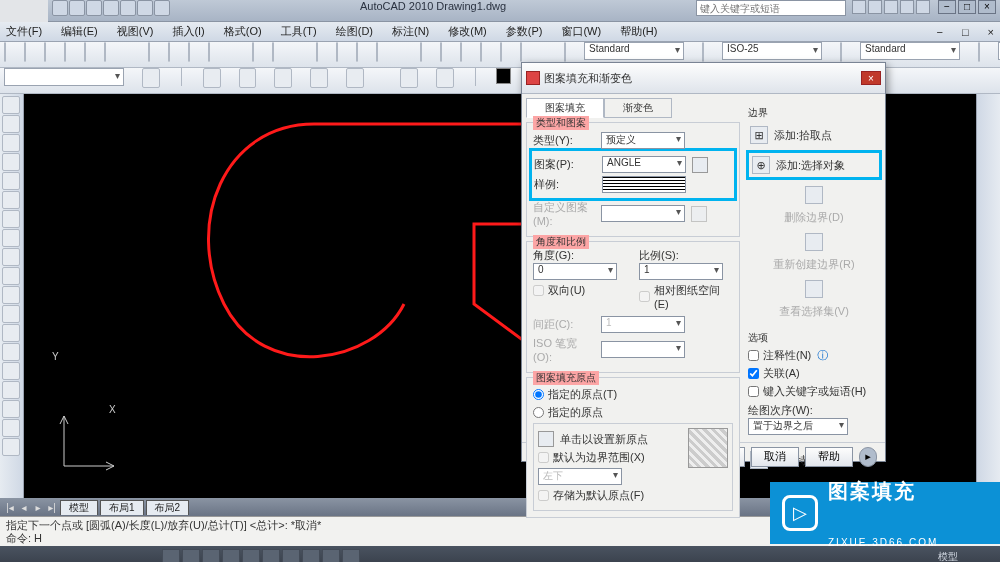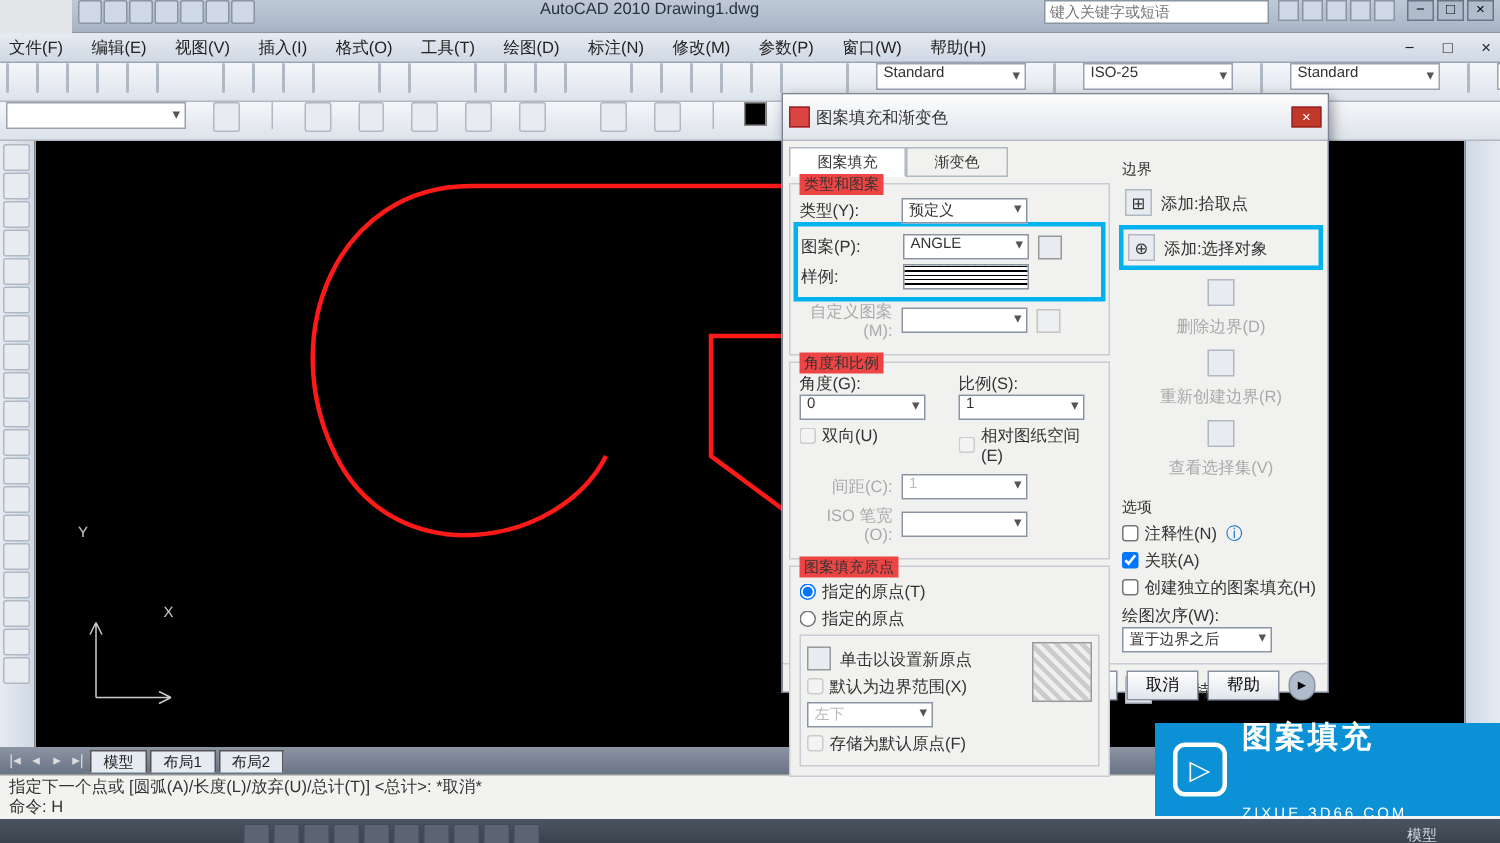--- a/index.html
+++ b/index.html
@@ -60,24 +60,24 @@
 .dialog { position: absolute; left: 521px; top: 62px; width: 365px; height: 400px; background: #f1f1ef; border: 1px solid #7a8494; box-shadow: 2px 3px 8px rgba(0,0,0,.4); font-size: 11px; color: #333; }
 .dialog .dtitle { height: 22px; background: linear-gradient(#fdfdfd,#dfe4eb); display: flex; align-items: center; padding: 15px 4px; border-bottom: 1px solid #b0b8c4; }
 .dialog .dtitle .x { margin-left: auto; background: #c0392b; color: #fff; width: 20px; height: 14px; text-align: center; line-height: 13px; font-size: 10px; border: 1px solid #922; }
 .dialog .body { display: flex; height: 348px; }
 .dialog .leftcol { width: 222px; padding: 4px; }
 .dialog .rightcol { width: 140px; padding: 6px 4px; }
 .tabs { display: flex; gap: 0; margin-bottom: 4px; }
 .tabs .dtab { padding: 2px 18px; background: #f1f1ef; border: 1px solid #b0b8c4; font-size: 10px; }
 .tabs .dtab.active { background: #fff; border-bottom-color: #fff; }
 .group { border: 1px solid #c8cdd5; padding: 6px; margin-bottom: 4px; background: #f1f1ef; position: relative; }
-.group > .gtitle { position: absolute; top: -7px; left: 6px; background: #ef4444; padding: 0 3px; font-size: 10px; }
+.group > .gtitle { position: absolute; top: -7px; left: 6px; background: #fca5a5; padding: 0 3px; font-size: 10px; }
 .row { display: flex; align-items: center; margin: 3px 0; gap: 6px; }
 .row label { width: 62px; color: #333; }
-.row label.disabled { color: #aaa; text-align: right; }
+.row label.disabled { color: #aaa; }
 .sel { height: 17px; background: #fff; border: 1px solid #8a94a3; font-size: 10px; padding: 0 14px 0 4px; width: 84px; position: relative; }
 .sel::after { content: "▾"; position: absolute; right: 3px; top: 0; color: #555; }
 .swatchbtn { width: 16px; height: 16px; background: #e8ecf1; border: 1px solid #999; }
 .patternbox { width: 84px; height: 17px; background: repeating-linear-gradient(0deg,#fff,#fff 2px,#000 2px,#000 3px), repeating-linear-gradient(90deg,transparent,transparent 5px,#000 5px,#000 6px); border: 1px solid #8a94a3; }
 .hl { outline: 3px solid #00b3ef; outline-offset: -1px; }
 .halfcol { display: flex; gap: 12px; }
 .halfcol .col { flex: 1; }
 .radio, .check { display: flex; align-items: center; gap: 4px; margin: 3px 0; }
 .radio input, .check input { width: 11px; height: 11px; }
 .subbox { border: 1px solid #c8cdd5; padding: 4px; margin-top: 3px; background: #f1f1ef; }
@@ -422,21 +422,21 @@
           <input type="checkbox" style="">
           <span>注释性(N)</span>
           <span style="color:#06c;margin-left:2px">ⓘ</span>
         </div>
       <div class="check">
           <input type="checkbox" checked="" style="">
           <span>关联(A)</span>
         </div>
       <div class="check">
           <input type="checkbox" style="">
-          <span>创建独立的图案填充(H)</span>
+          <span>键入关键字或短语(H)</span>
         </div>
       <div style="margin-top:4px">绘图次序(W):</div>
       <div class="sel">置于边界之后</div>
 
       <div class="rbtn" style="margin-top:14px">
           <div class="ico"></div>
           <span>继承特性</span>
         </div>
     </div>
   </div>

